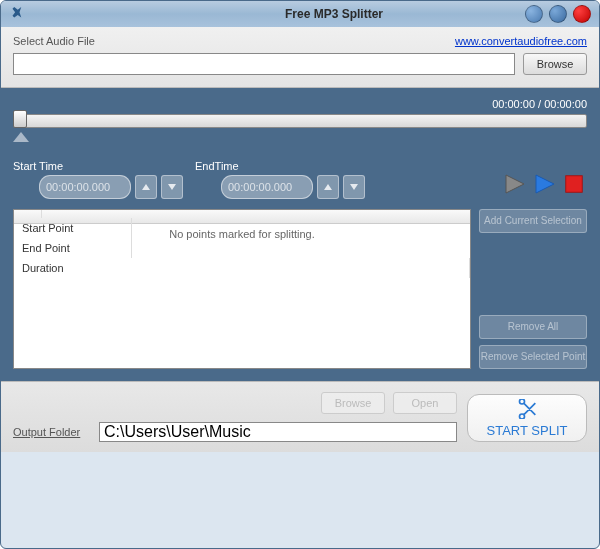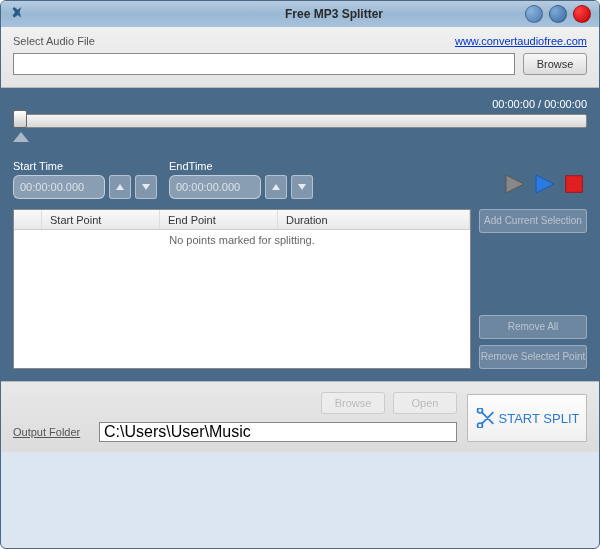--- a/index.html
+++ b/index.html
@@ -23,45 +23,45 @@
 .main-area { background: #4a6a8a; padding: 10px 12px 12px; }
 .time-display { text-align: right; color: #fff; font-size: 11px; margin-bottom: 4px; }
 .slider-track { position: relative; height: 22px; margin-bottom: 2px; }
 .slider-bar { height: 14px; background: linear-gradient(to bottom, #f4f4f4, #d8d8d8); border: 1px solid #888; border-radius: 2px; margin-top: 4px; }
 .slider-marker { position: absolute; left: 0; top: -4px; width: 14px; height: 18px; background: linear-gradient(to bottom, #fff, #ccc); border: 1px solid #666; border-radius: 2px; }
 .slider-arrow { position: absolute; left: 0; top: 18px; width: 0; height: 0; border-left: 8px solid transparent; border-right: 8px solid transparent; border-bottom: 10px solid #aab8c8; }
 .time-controls { display: flex; gap: 12px; margin-top: 24px; margin-bottom: 10px; align-items: flex-end; }
 .time-group { display: flex; flex-direction: column; gap: 3px; }
 .time-label { color: #fff; font-size: 11px; }
 .time-input-row { display: flex; gap: 4px; align-items: center; }
-.time-input { width: 92px; height: 24px; background: rgba(255,255,255,0.35); border: 1px solid rgba(255,255,255,0.5); border-radius: 6px; padding: 2px 6px; color: rgba(255,255,255,0.7); font-size: 11px; }
+.time-input { width: 92px; height: 24px; background: rgba(255,255,255,0.35); border: 1px solid rgba(255,255,255,0.5); border-radius: 11px; padding: 2px 6px; color: rgba(255,255,255,0.7); font-size: 11px; margin-left: 26px; }
 .step-btn { width: 22px; height: 24px; background: rgba(255,255,255,0.3); border: 1px solid rgba(255,255,255,0.4); border-radius: 3px; cursor: pointer; display: flex; align-items: center; justify-content: center; }
 .step-btn svg { width: 10px; height: 10px; fill: rgba(255,255,255,0.8); }
 .playback-controls { margin-left: auto; display: flex; gap: 4px; align-items: center; padding-bottom: 2px; }
 .play-btn { width: 26px; height: 26px; display: flex; align-items: center; justify-content: center; cursor: pointer; }
 .table-wrap { display: flex; gap: 8px; }
 .points-table { flex: 1; background: #fff; border: 1px solid #888; height: 160px; }
-.table-header { display: flex; background: linear-gradient(to bottom, #fafafa, #e8e8e8); border-bottom: 1px solid #ccc; height: 20px; }
+.table-header { display: flex; background: linear-gradient(to bottom, #fafafa, #e8e8e8); border-bottom: 1px solid #ccc; height: 14px; flex-direction: column; }
 .th { padding: 4px 8px; font-size: 11px; color: #333; border-right: 1px solid #ddd; }
 .th-check { width: 28px; }
 .th-start { width: 118px; }
 .th-end { width: 118px; }
 .th-dur { flex: 1; }
 .table-body { padding: 4px; text-align: center; color: #666; font-size: 11px; }
 .side-buttons { width: 108px; display: flex; flex-direction: column; gap: 6px; }
 .side-btn { height: 24px; background: rgba(255,255,255,0.2); border: 1px solid rgba(255,255,255,0.3); border-radius: 3px; color: rgba(255,255,255,0.5); font-size: 10px; cursor: pointer; text-align: center; line-height: 22px; }
 .side-spacer { flex: 1; }
 .bottom-panel { background: linear-gradient(to bottom, #e8e8e8, #dcdcdc); padding: 10px 12px; border-top: 1px solid #bbb; display: flex; align-items: flex-end; gap: 10px; }
 .output-area { flex: 1; }
 .output-btns { display: flex; gap: 8px; justify-content: flex-end; margin-bottom: 8px; }
 .ghost-btn { width: 64px; height: 22px; background: rgba(240,240,240,0.7); border: 1px solid #ccc; border-radius: 3px; color: #bbb; font-size: 11px; cursor: pointer; }
 .output-row { display: flex; gap: 8px; align-items: center; }
 .output-label { color: #555; font-size: 11px; width: 78px; text-decoration: underline; }
 .output-input { flex: 1; height: 20px; border: 1px solid #888; background: #fff; padding: 2px 4px; font-size: 16px; }
-.start-split-btn { width: 120px; height: 48px; background: linear-gradient(to bottom, #fdfdfd, #f0f0f0); border: 1px solid #bbb; border-radius: 1px; display: flex; align-items: center; justify-content: center; gap: 4px; cursor: pointer; color: #2a7ad4; font-size: 13px; font-weight: normal; }
+.start-split-btn { width: 120px; height: 48px; background: linear-gradient(to bottom, #fdfdfd, #f0f0f0); border: 1px solid #bbb; border-radius: 12px; display: flex; align-items: center; justify-content: center; gap: 4px; cursor: pointer; color: #2a7ad4; font-size: 13px; font-weight: normal; flex-direction: column; }
 .scissors-icon { width: 20px; height: 20px; }
 </style>
 </head>
 <body>
 
 <div class="window">
   <div class="titlebar">
     <svg class="titlebar-icon" viewBox="0 0 16 16">
         <path fill="#2a5a8a" d="M4 2l3 4-3 4 2 2 4-3 4 3-2-6 2-6-4 3-4-3z"></path>
       </svg>

